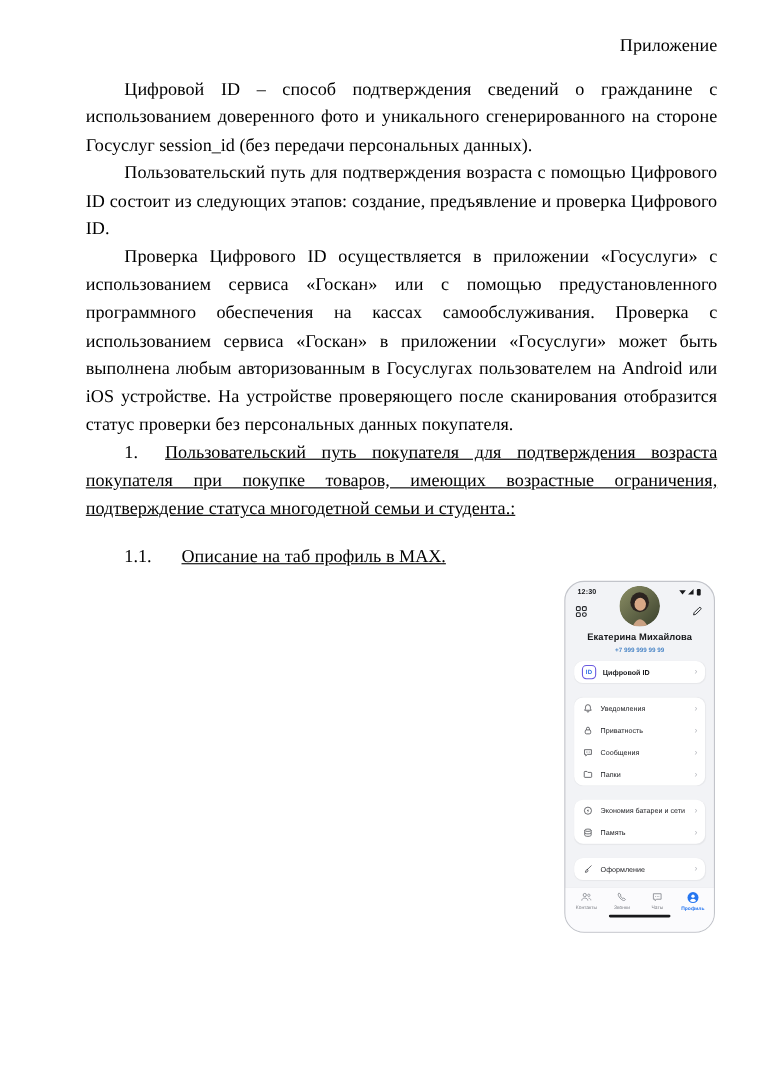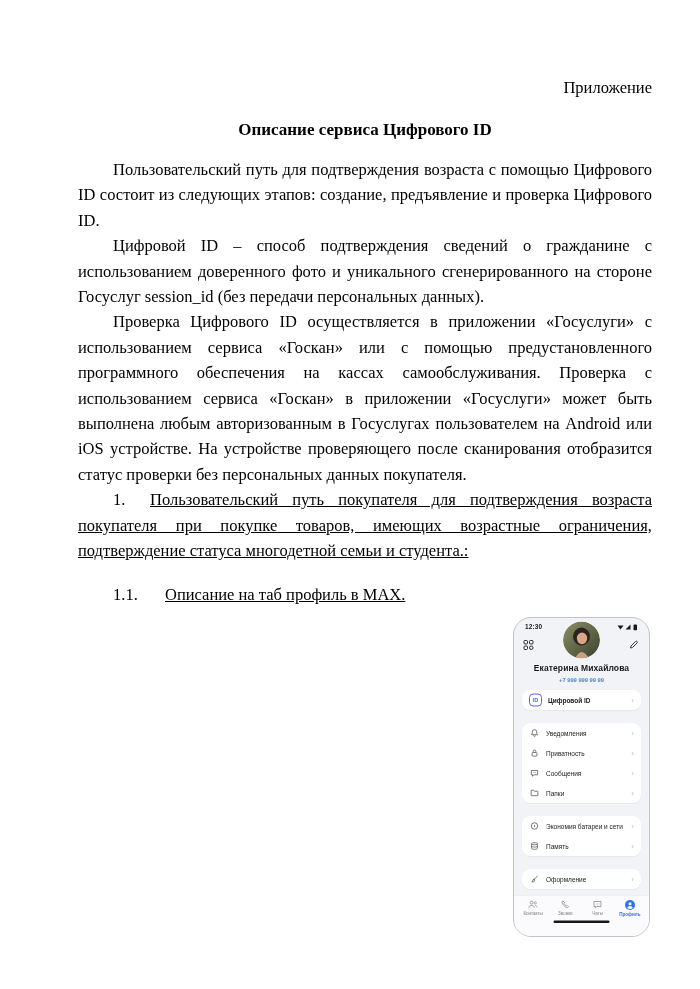--- a/index.html
+++ b/index.html
@@ -1,19 +1,19 @@
 <!DOCTYPE html>
 <html><head>
 <meta charset="utf-8">
 <style>
   * { margin:0; padding:0; box-sizing:border-box; }
   html,body { width:700px; height:989px; background:#ffffff; overflow:hidden; }
   body { font-family:"Liberation Serif", serif; color:#000; }
 
-  .doc { padding:75px 48px 0 78px; }
+  .doc { padding:28px 48px 0 78px; }
 
   .hdr-label { text-align:right; font-size:16.5px; line-height:25px; }
   .doc-title { text-align:center; font-weight:bold; font-size:17px; line-height:25px; margin-top:17px; }
 
   .body-text { margin-top:15px; }
   .para { font-size:16.5px; line-height:25.4px; text-align:justify; text-indent:35px; }
   .num-para { font-size:16.5px; line-height:25.4px; text-align:justify; text-indent:35px;text-decoration:underline; }
   .num-para .num { display:inline-block; text-indent:0; }
   .num-1 .num { width:37px; }
   .num-11 .num { width:52px;margin-top:18px; }
@@ -65,25 +65,24 @@
   .homebar { position:absolute; left:50%; transform:translateX(-50%); bottom:26px;
              width:112px; height:5px; border-radius:3px; background:#17181b; }
 </style>
 </head>
 <body>
 
 <div class="doc">
 
   <div class="hdr-label">Приложение</div>
 
-  <div class="doc-title">Описание сервиса Цифрового ID</div>
 
   <div class="body-text">
+    <p class="para">Цифровой ID – способ подтверждения сведений о гражданине с использованием доверенного фото и уникального сгенерированного на стороне Госуслуг session_id (без передачи персональных данных).</p>
     <p class="para">Пользовательский путь для подтверждения возраста с помощью Цифрового ID состоит из следующих этапов: создание, предъявление и проверка Цифрового ID.</p>
-    <p class="para">Цифровой ID – способ подтверждения сведений о гражданине с использованием доверенного фото и уникального сгенерированного на стороне Госуслуг session_id (без передачи персональных данных).</p>
     <p class="para">Проверка Цифрового ID осуществляется в приложении «Госуслуги» с использованием сервиса «Госкан» или с помощью предустановленного программного обеспечения на кассах самообслуживания. Проверка с использованием сервиса «Госкан» в приложении «Госуслуги» может быть выполнена любым авторизованным в Госуслугах пользователем на Android или iOS устройстве. На устройстве проверяющего после сканирования отобразится статус проверки без персональных данных покупателя.</p>
     <p class="num-para num-1"><span class="num">1.</span><span>Пользовательский путь покупателя для подтверждения возраста покупателя при покупке товаров, имеющих возрастные ограничения, подтверждение статуса многодетной семьи и студента.:</span></p>
     <p class="num-para num-11"><span class="num">1.1.</span><span>Описание на таб профиль в MAX.</span></p>
   </div>
 
   <div class="phone-center">
     <div class="phone-outer">
       <div class="phone">
 
         <div class="statusbar">

